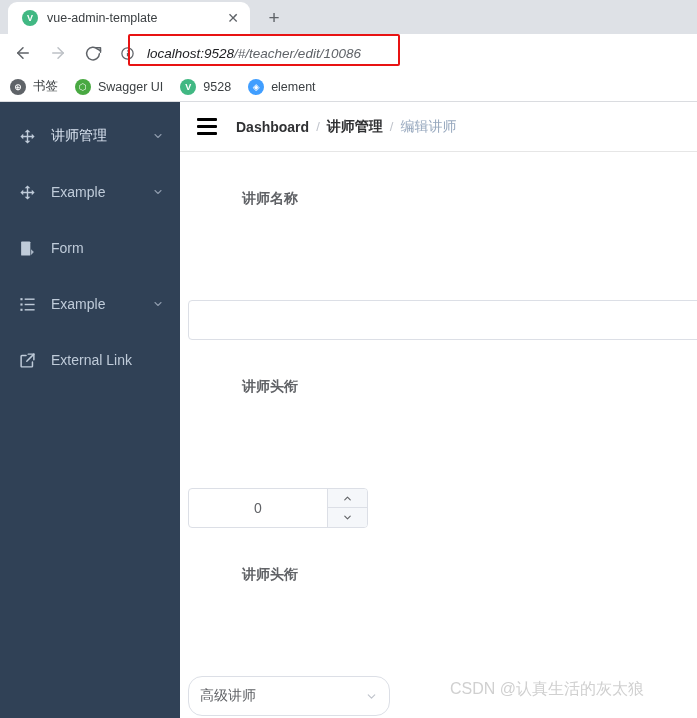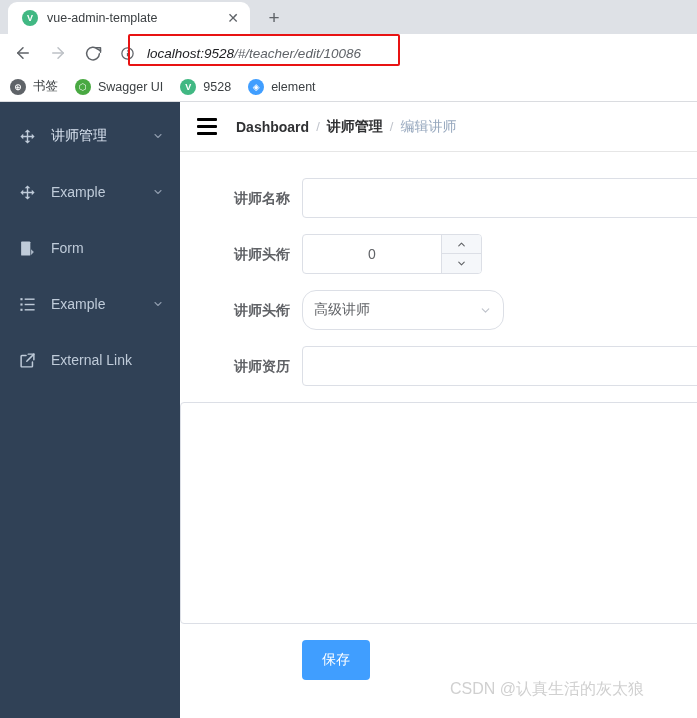--- a/index.html
+++ b/index.html
@@ -149,22 +149,23 @@
   .breadcrumb { display: flex; align-items: center; margin-left: 14px; font-size: 14px; }
   .bc-item { color: #97a8be; }
   .bc-item.first { color: #303133; font-weight: bold; }
   .bc-item.second { color: #303133; font-weight: bold; }
   .bc-sep { color: #c0c4cc; margin: 0 7px; font-size: 13px; }
 
   .form-area { padding: 26px 0 0 0; }
 
   .form-row {
     display: flex; align-items: flex-start;
-    margin-bottom: 16px;
-    padding-left: 0;
+    margin-bottom: 26px;
+    padding-left: 8px;
+    flex-direction: column;
   }
   .form-label {
     width: 122px; flex: 0 0 122px;
     text-align: right; padding-right: 12px;
     font-size: 14px; color: #606266; font-weight: bold;
     line-height: 40px;
   }
   .form-label.tall { line-height: 38px; }
   .form-ctrl { flex: 1 1 auto; min-width: 0; }
 

